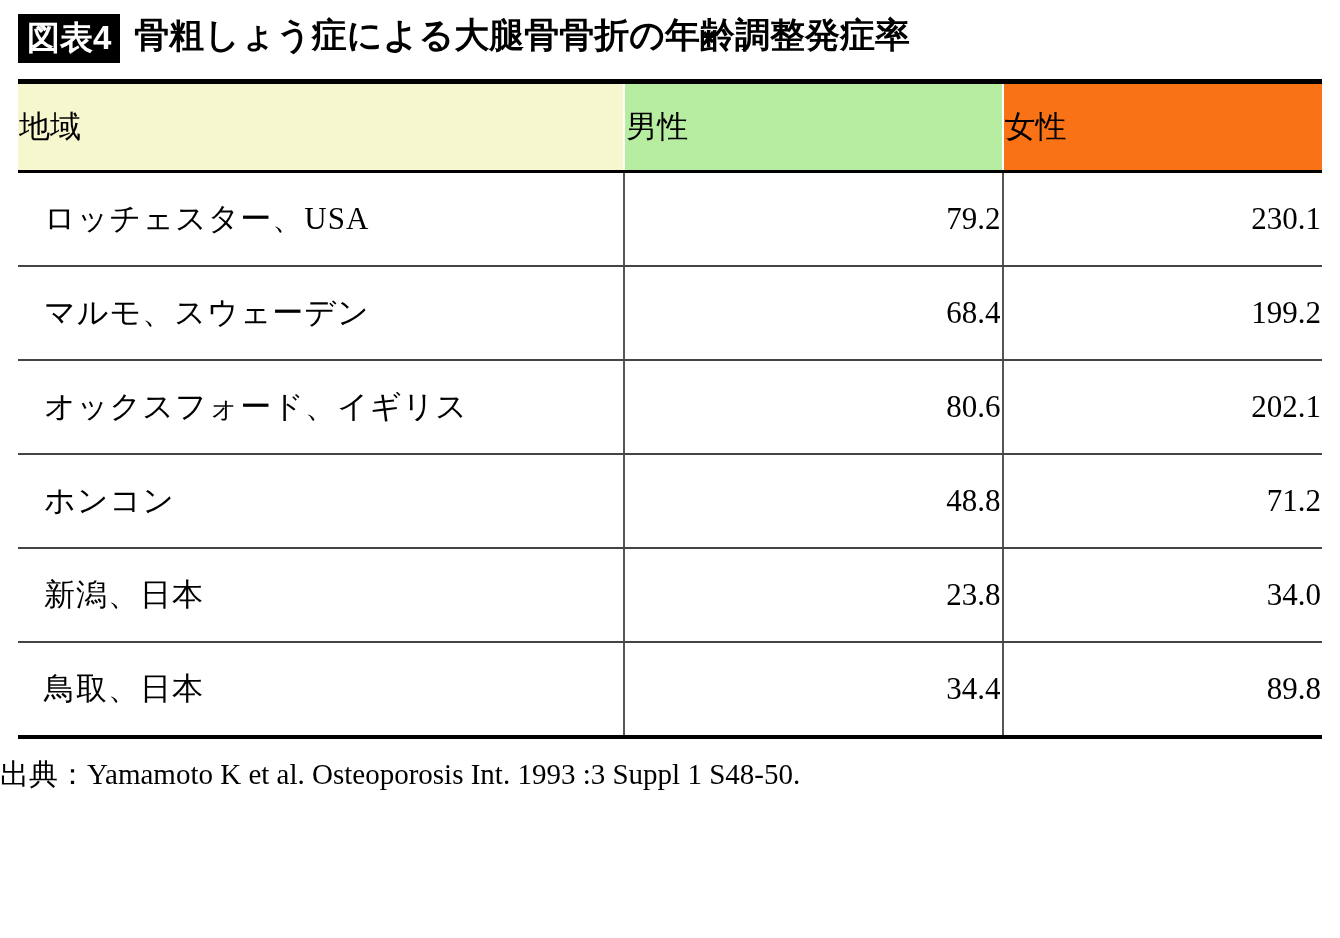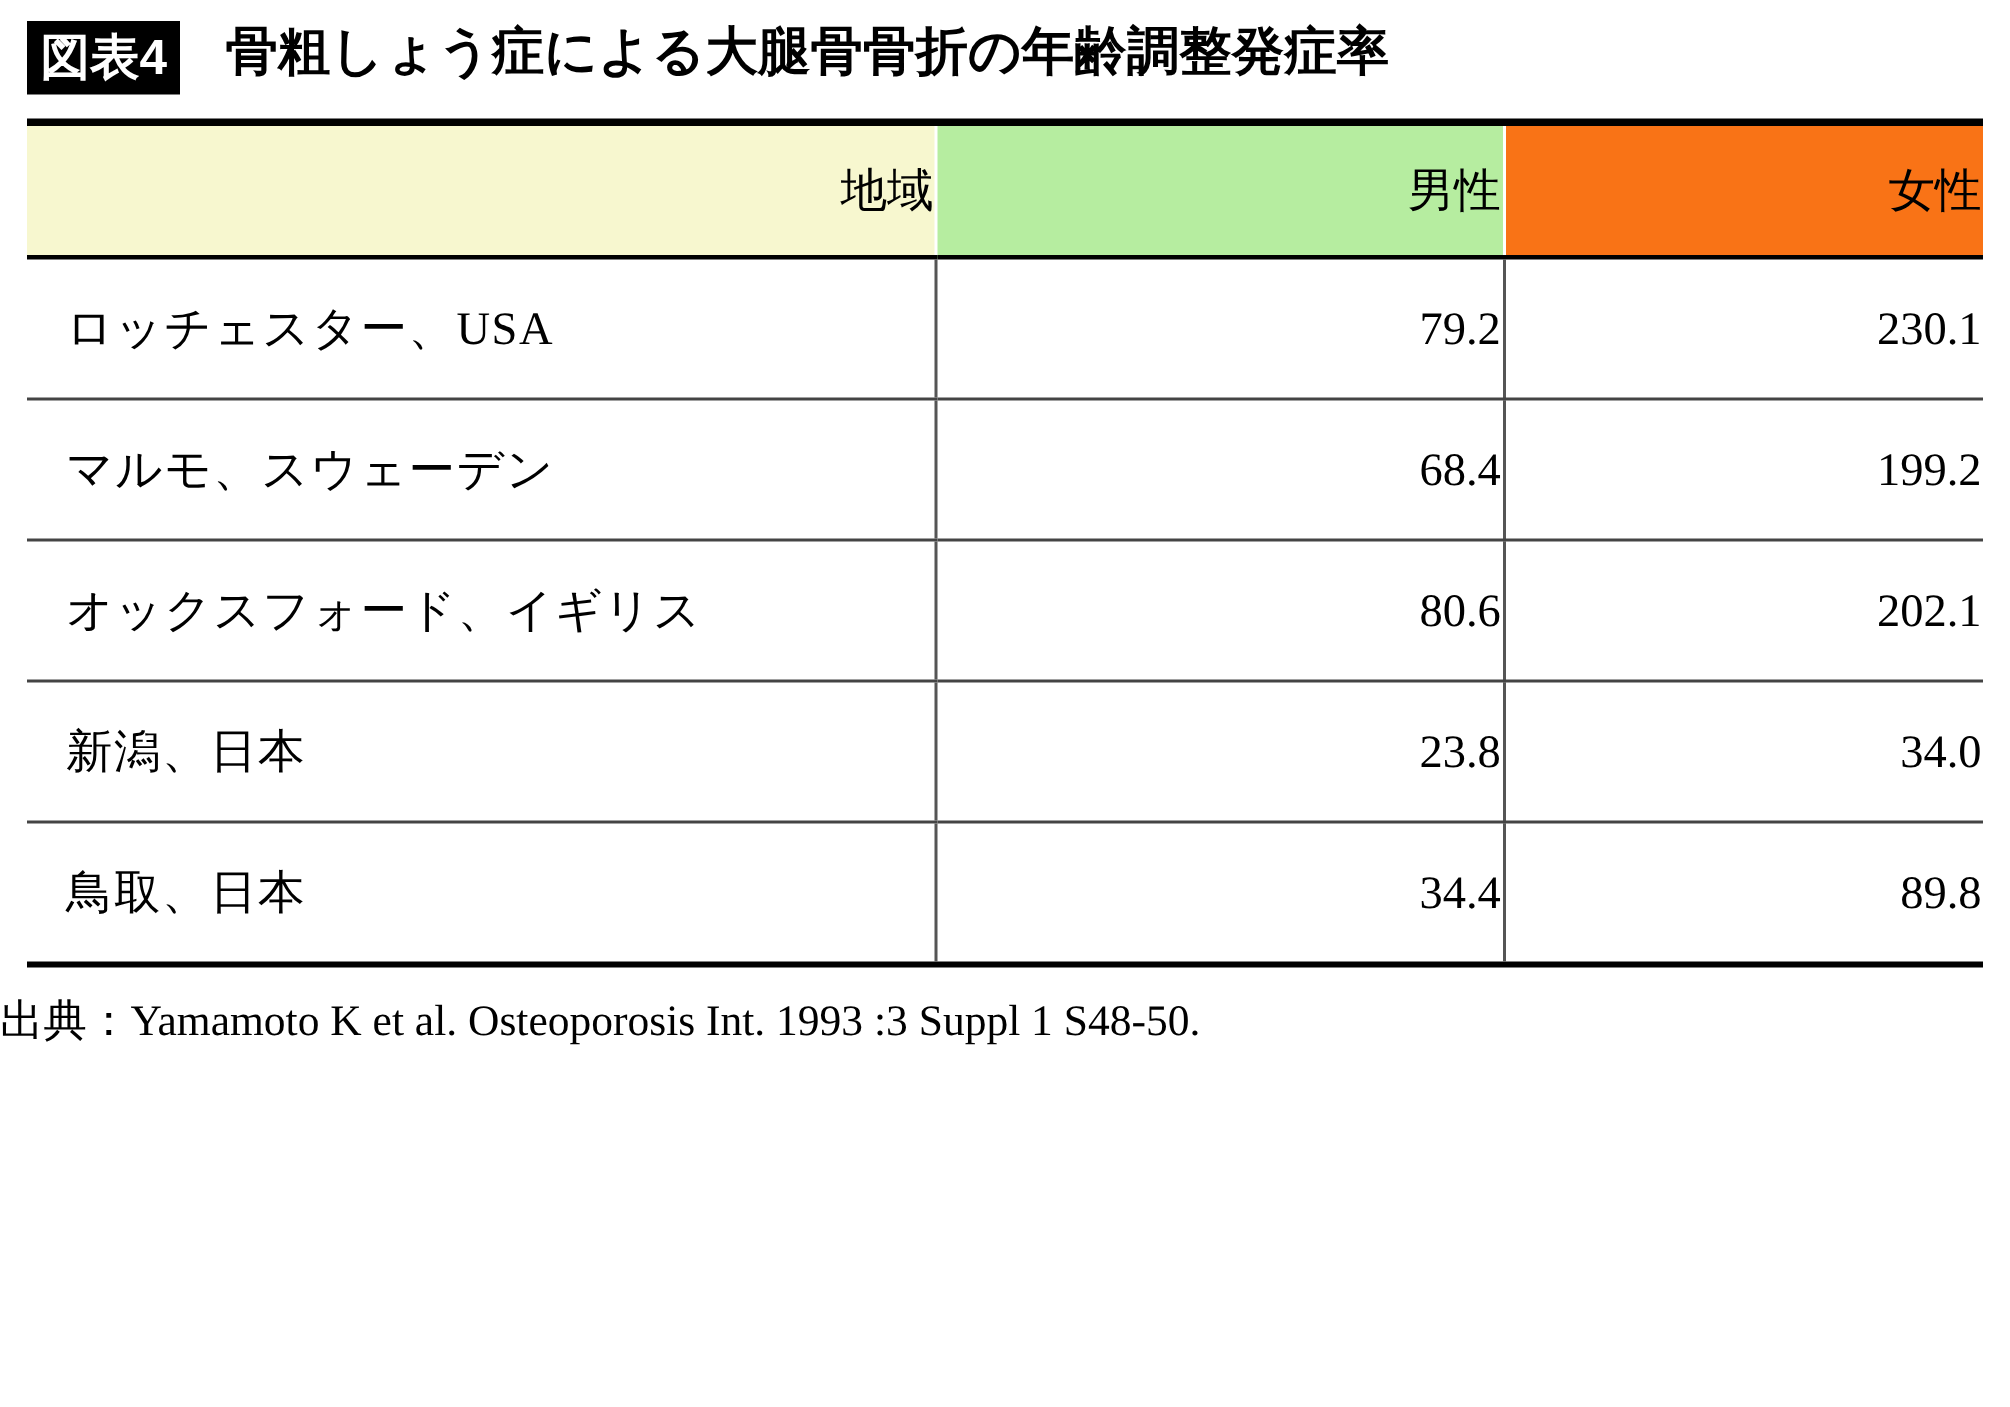--- a/index.html
+++ b/index.html
@@ -22,21 +22,21 @@
     padding: 0;
   }
 
   
   .title-block {
     padding: 14px 0 0 18px;
   }
   .title-line {
     display: flex;
     align-items: flex-start;
-    gap: 30px;
+    gap: 14px;
   }
   .badge {
     display: inline-block;
     background: #000000;
     color: #ffffff;
     font-family: "Liberation Sans", "DejaVu Sans", sans-serif;
     font-weight: bold;
     font-size: 33px;
     line-height: 1;
     padding: 7px 9px 9px 9px;
@@ -71,21 +71,21 @@
     table-layout: fixed;
   }
   table.data col.c-region { width: 46.5%; }
   table.data col.c-male   { width: 29%; }
   table.data col.c-female { width: 24.5%; }
 
   table.data thead th {
     font-weight: normal;
     font-size: 31px;
     height: 84px;
-    text-align: right;
+    text-align: left;
     vertical-align: middle;
     border-bottom: 3px solid #000000;
     font-family: Liberation Serif, serif;
   }
   th.h-region { background: #f7f7cf; }
   th.h-male   { background: #b6eda0; border-left: 2px solid #ffffff; border-right: 2px solid #ffffff; }
   th.h-female { background: #f97316; }
 
   table.data tbody td {
     font-size: 31px;
@@ -156,20 +156,25 @@
           <td class="region">マルモ、スウェーデン</td>
           <td class="num male">68.4</td>
           <td class="num female">199.2</td>
         </tr>
         <tr>
           <td class="region">オックスフォード、イギリス</td>
           <td class="num male">80.6</td>
           <td class="num female">202.1</td>
         </tr>
         <tr>
+          <td class="region">ホンコン</td>
+          <td class="num male">48.8</td>
+          <td class="num female">71.2</td>
+        </tr>
+        <tr>
           <td class="region">新潟、日本</td>
           <td class="num male">23.8</td>
           <td class="num female">34.0</td>
         </tr>
         <tr>
           <td class="region">鳥取、日本</td>
           <td class="num male">34.4</td>
           <td class="num female">89.8</td>
         </tr>
       </tbody>

